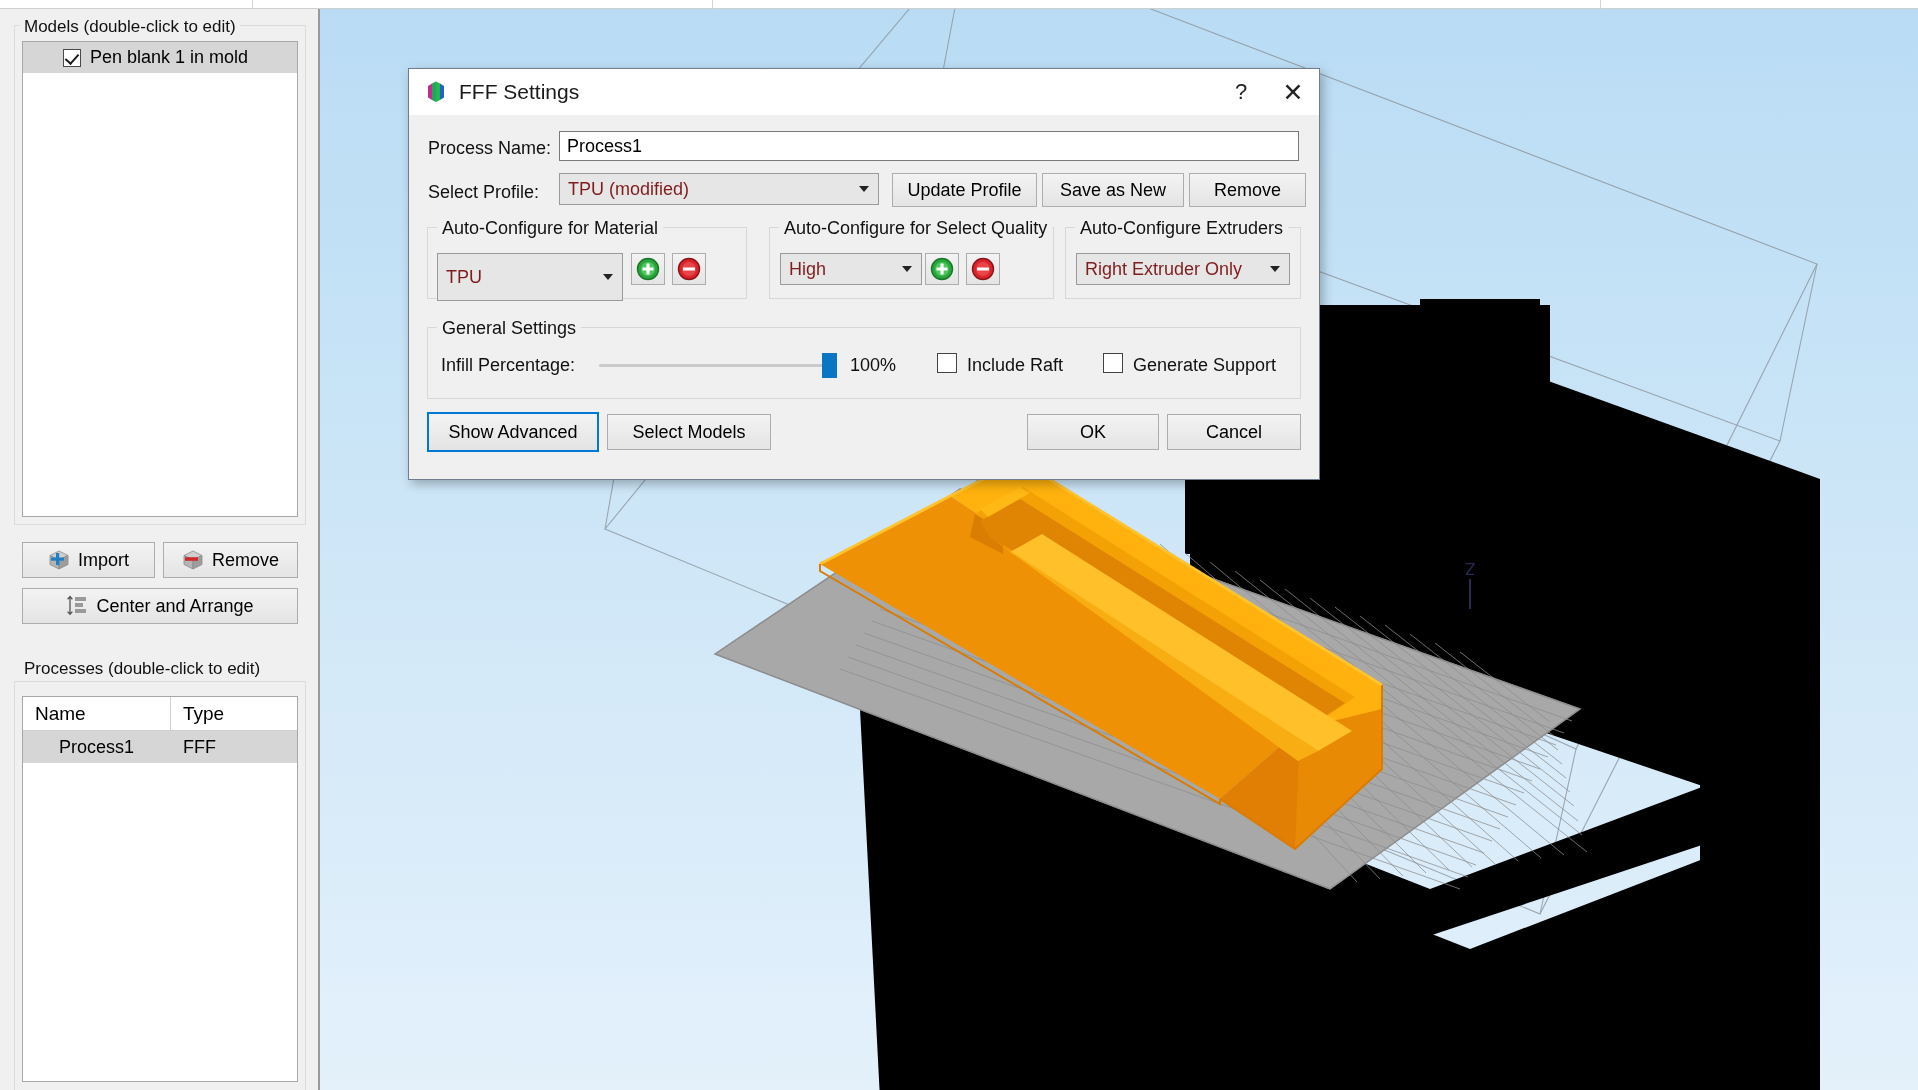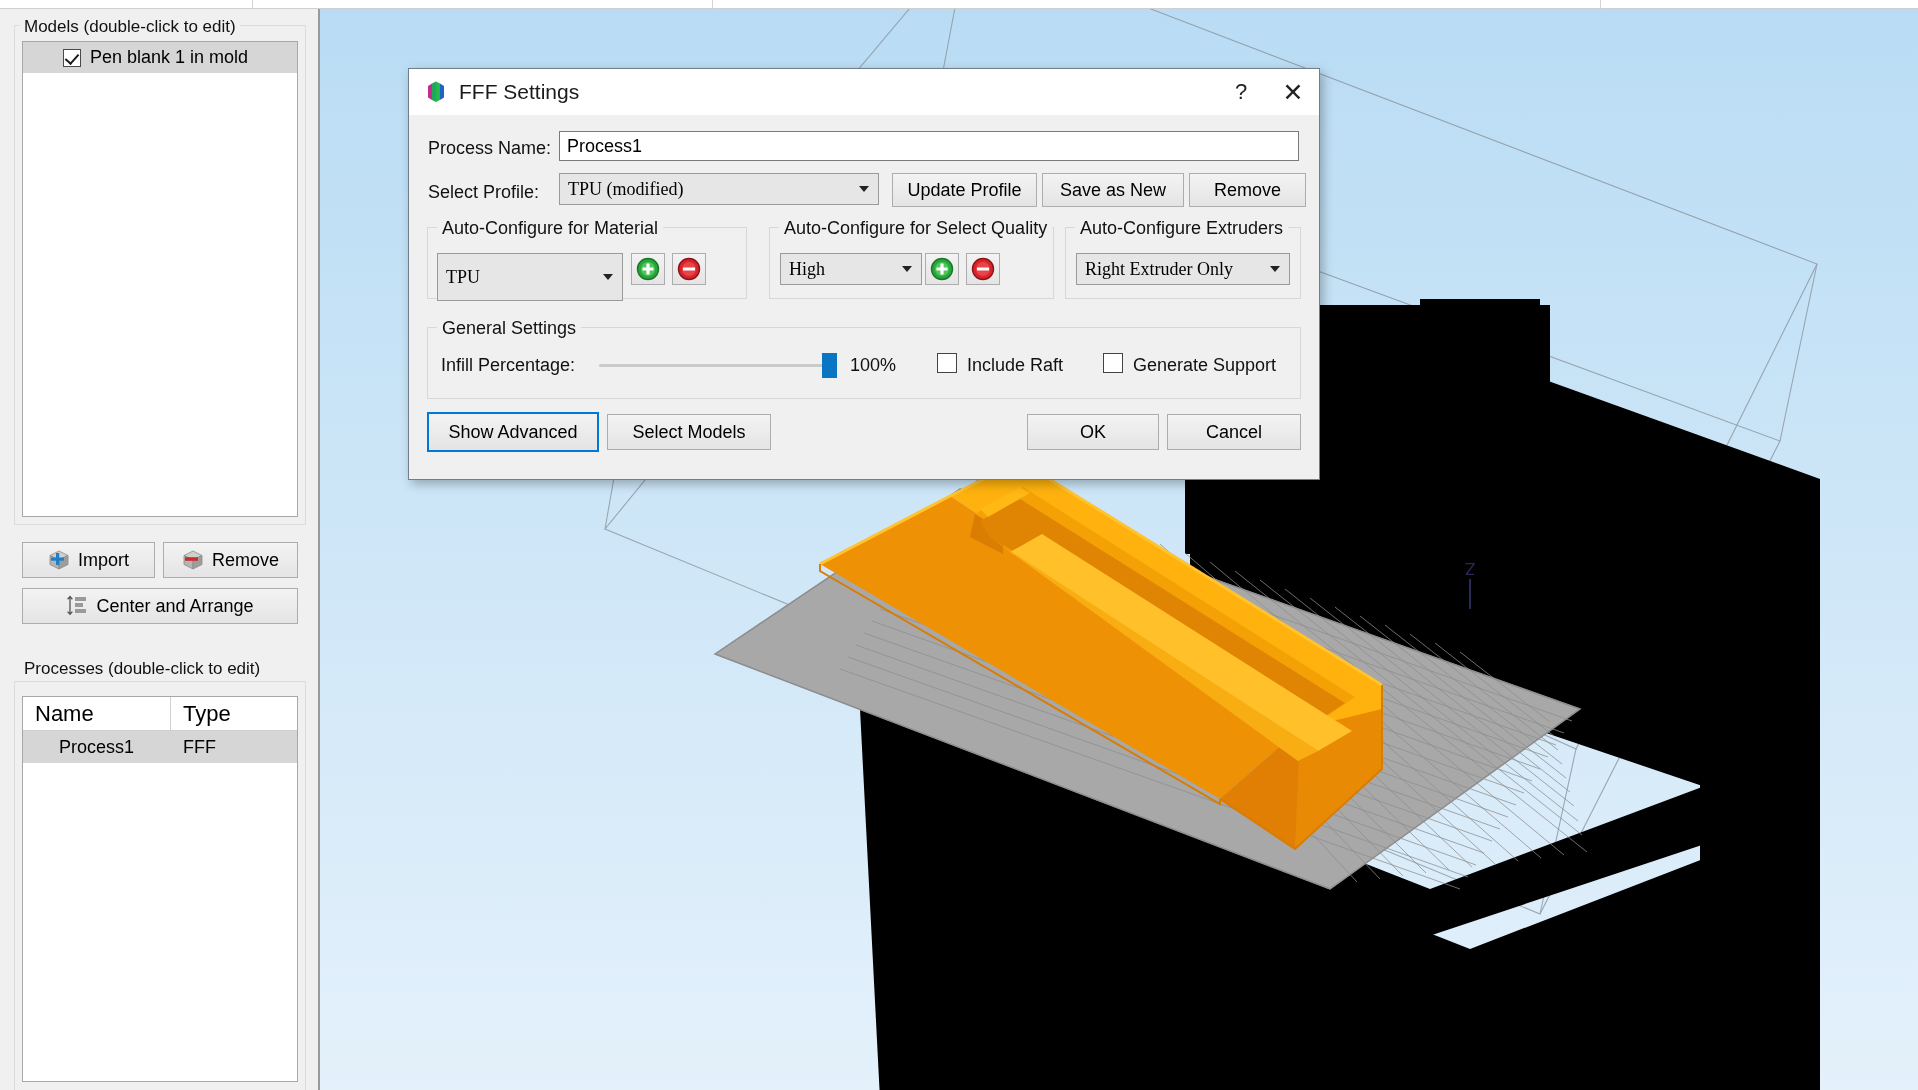--- a/index.html
+++ b/index.html
@@ -70,21 +70,21 @@
 
   
   .cube { position: relative; width: 22px; height: 22px; flex: 0 0 22px; }
   .cube svg { display:block; }
 
   
   .table {
     position: absolute; background: #fff; border: 1px solid #a8a8a8; overflow: hidden;
   }
   .th-row { display: flex; height: 34px; border-bottom: 1px solid #d0d0d0; }
-  .th { font-size: 22px; color: #000; display: flex; align-items: center; padding-left: 12px; }
+  .th { font-size: 19px; color: #000; display: flex; align-items: center; padding-left: 12px; }
   .th.c1 { width: 148px; border-right: 1px solid #d0d0d0; }
   .th.c2 { flex: 1; }
   .td-row { display: flex; height: 32px; }
   .td-row.selected { background: #d6d6d6; }
   .td { font-size: 18px; color: #000; display: flex; align-items: center; }
   .td.c1 { width: 148px; padding-left: 36px; }
   .td.c2 { flex: 1; padding-left: 12px; }
 
   
   .viewport {
@@ -119,23 +119,22 @@
   .lbl { position: absolute; font-size: 18px; color: #111; white-space: nowrap; }
 
   .textinput {
     position: absolute; background: #fff; border: 1px solid #7a7a7a;
     font-size: 18px; color: #000; display: flex; align-items: center;
     padding-left: 7px;
   }
 
   .combo {
     position: absolute; background: #e6e6e6; border: 1px solid #9a9a9a;
-    font-size: 18px; color: #000000; display: flex; align-items: center;
+    font-size: 18px; color: #7f1d1d; display: flex; align-items: center;
     padding-left: 8px;
-    font-family: Liberation Serif, serif;
   }
   .combo .arrow {
     position: absolute; right: 9px; top: 50%; transform: translateY(-50%);
     width: 0; height: 0;
     border-left: 5px solid transparent; border-right: 5px solid transparent;
     border-top: 6px solid #222;
   }
 
   .circ-btn {
     position: absolute; width: 34px; height: 32px;

